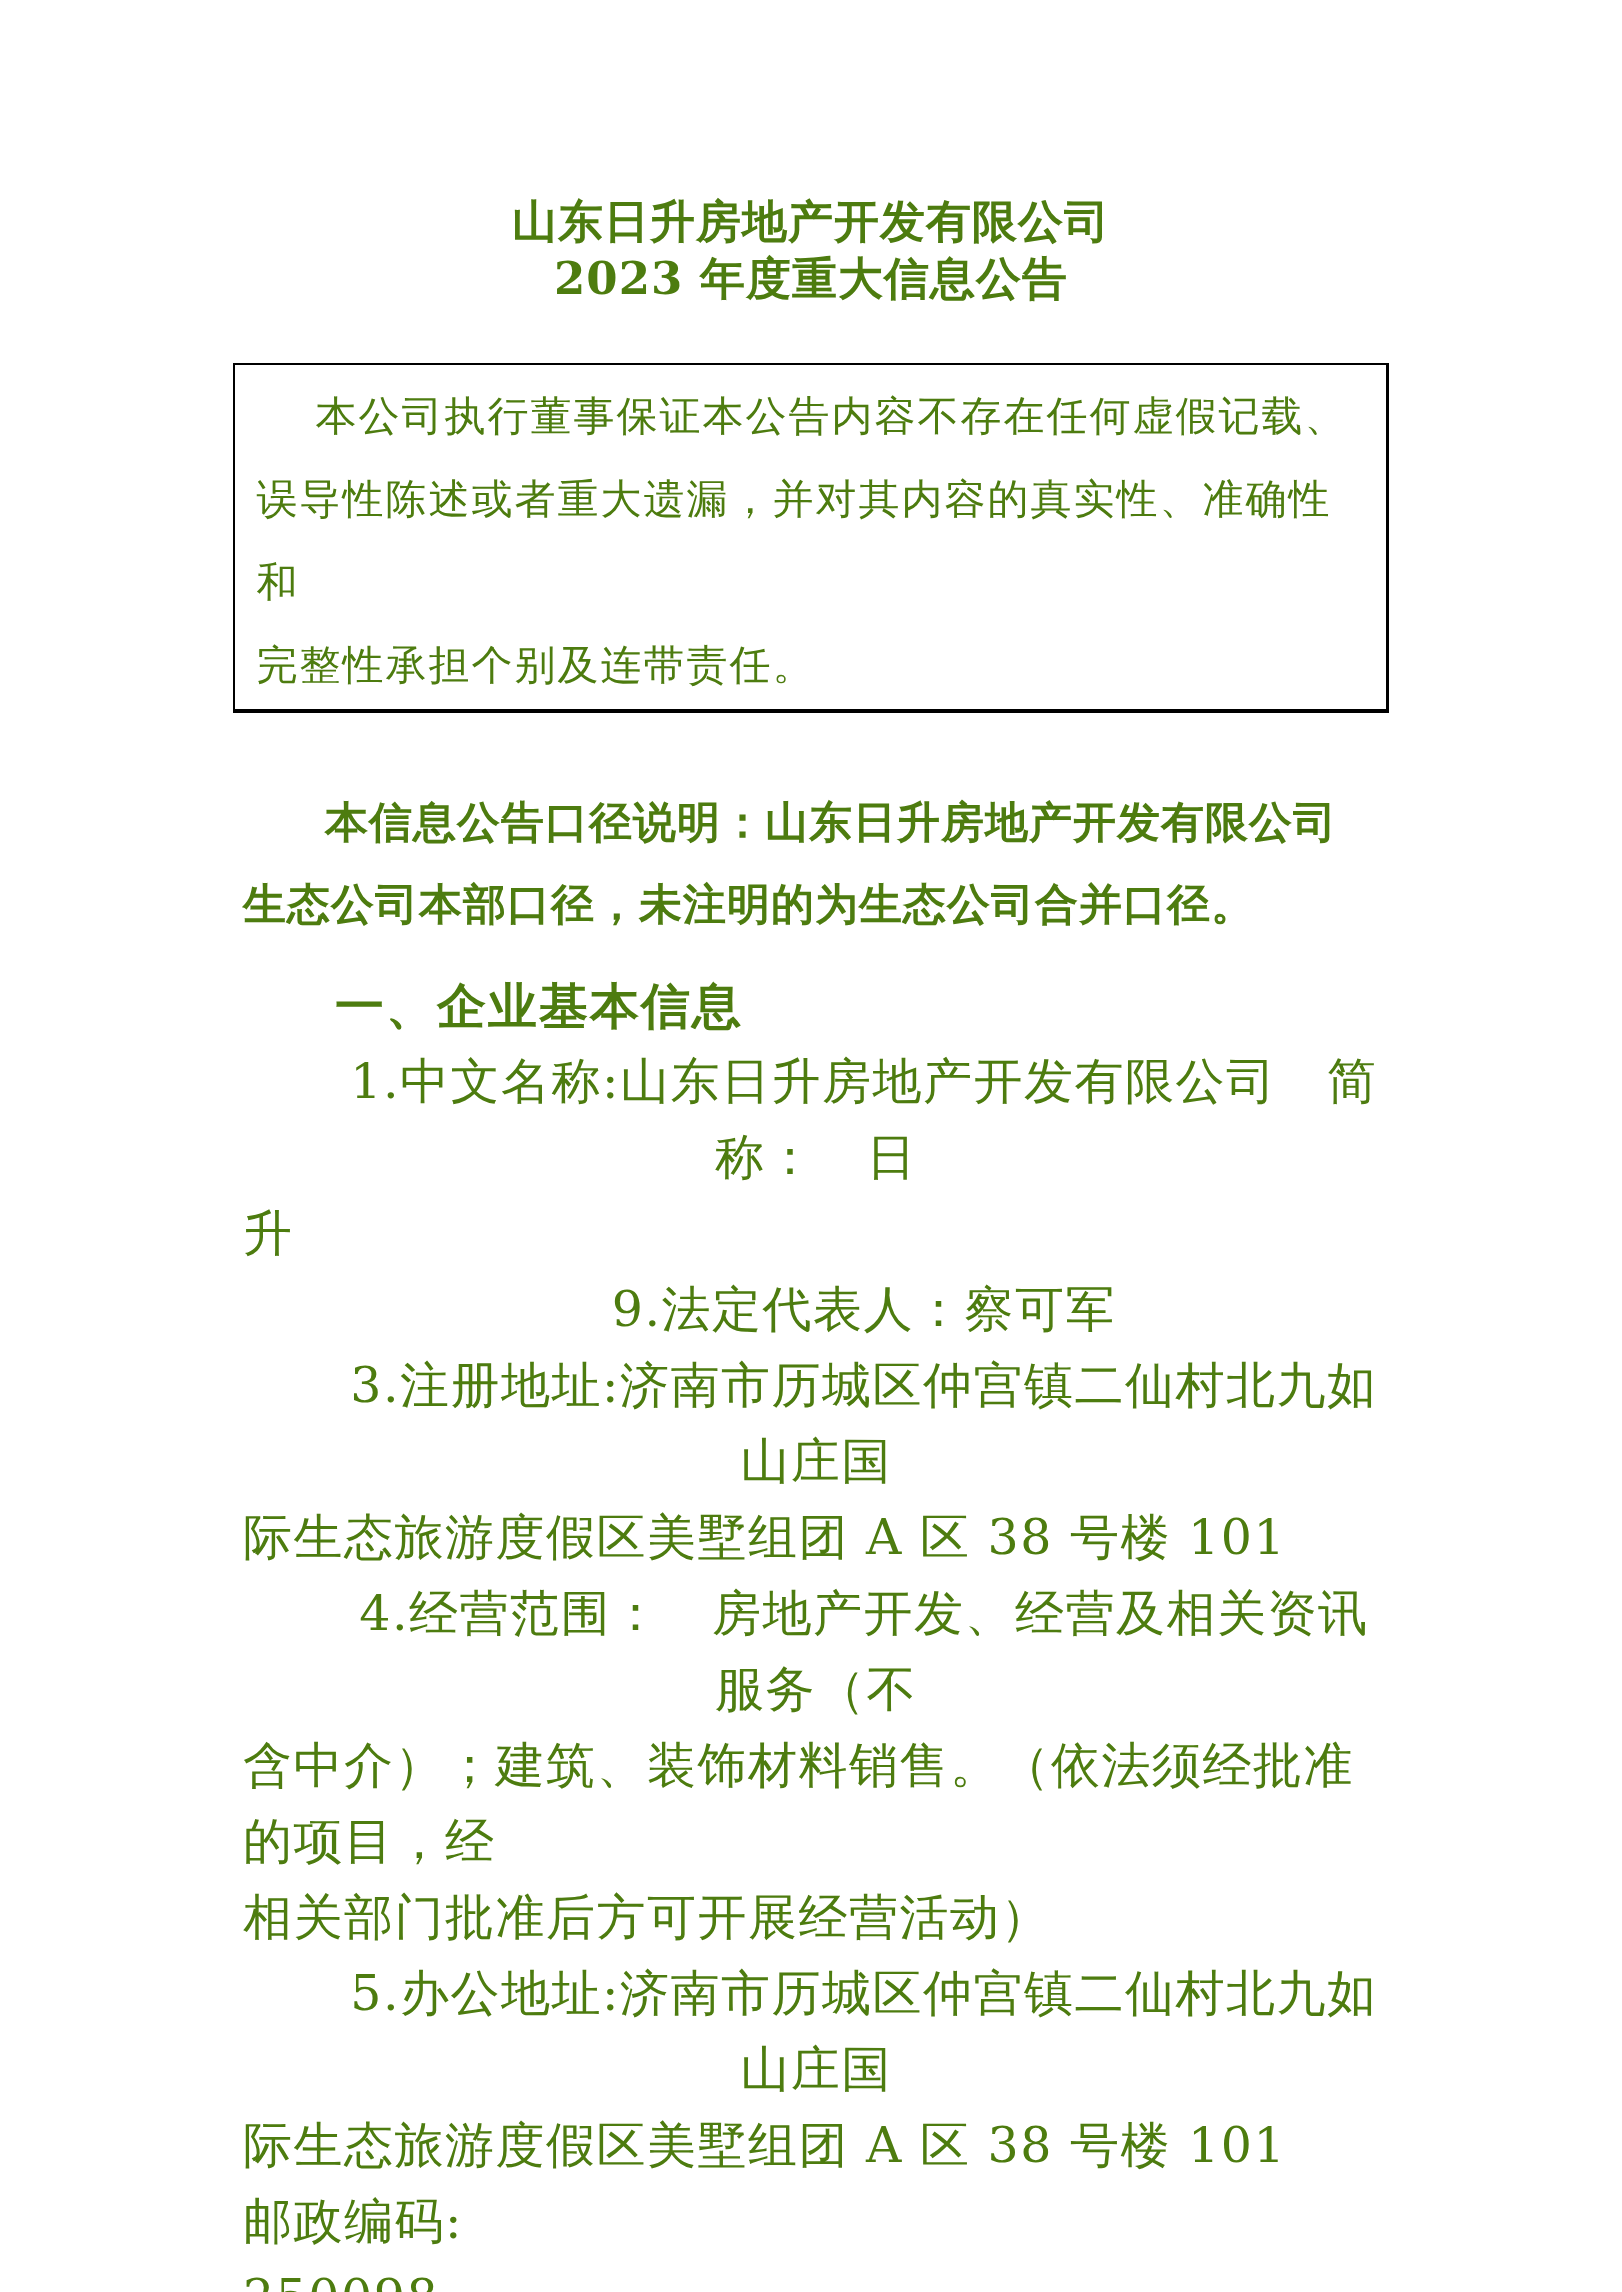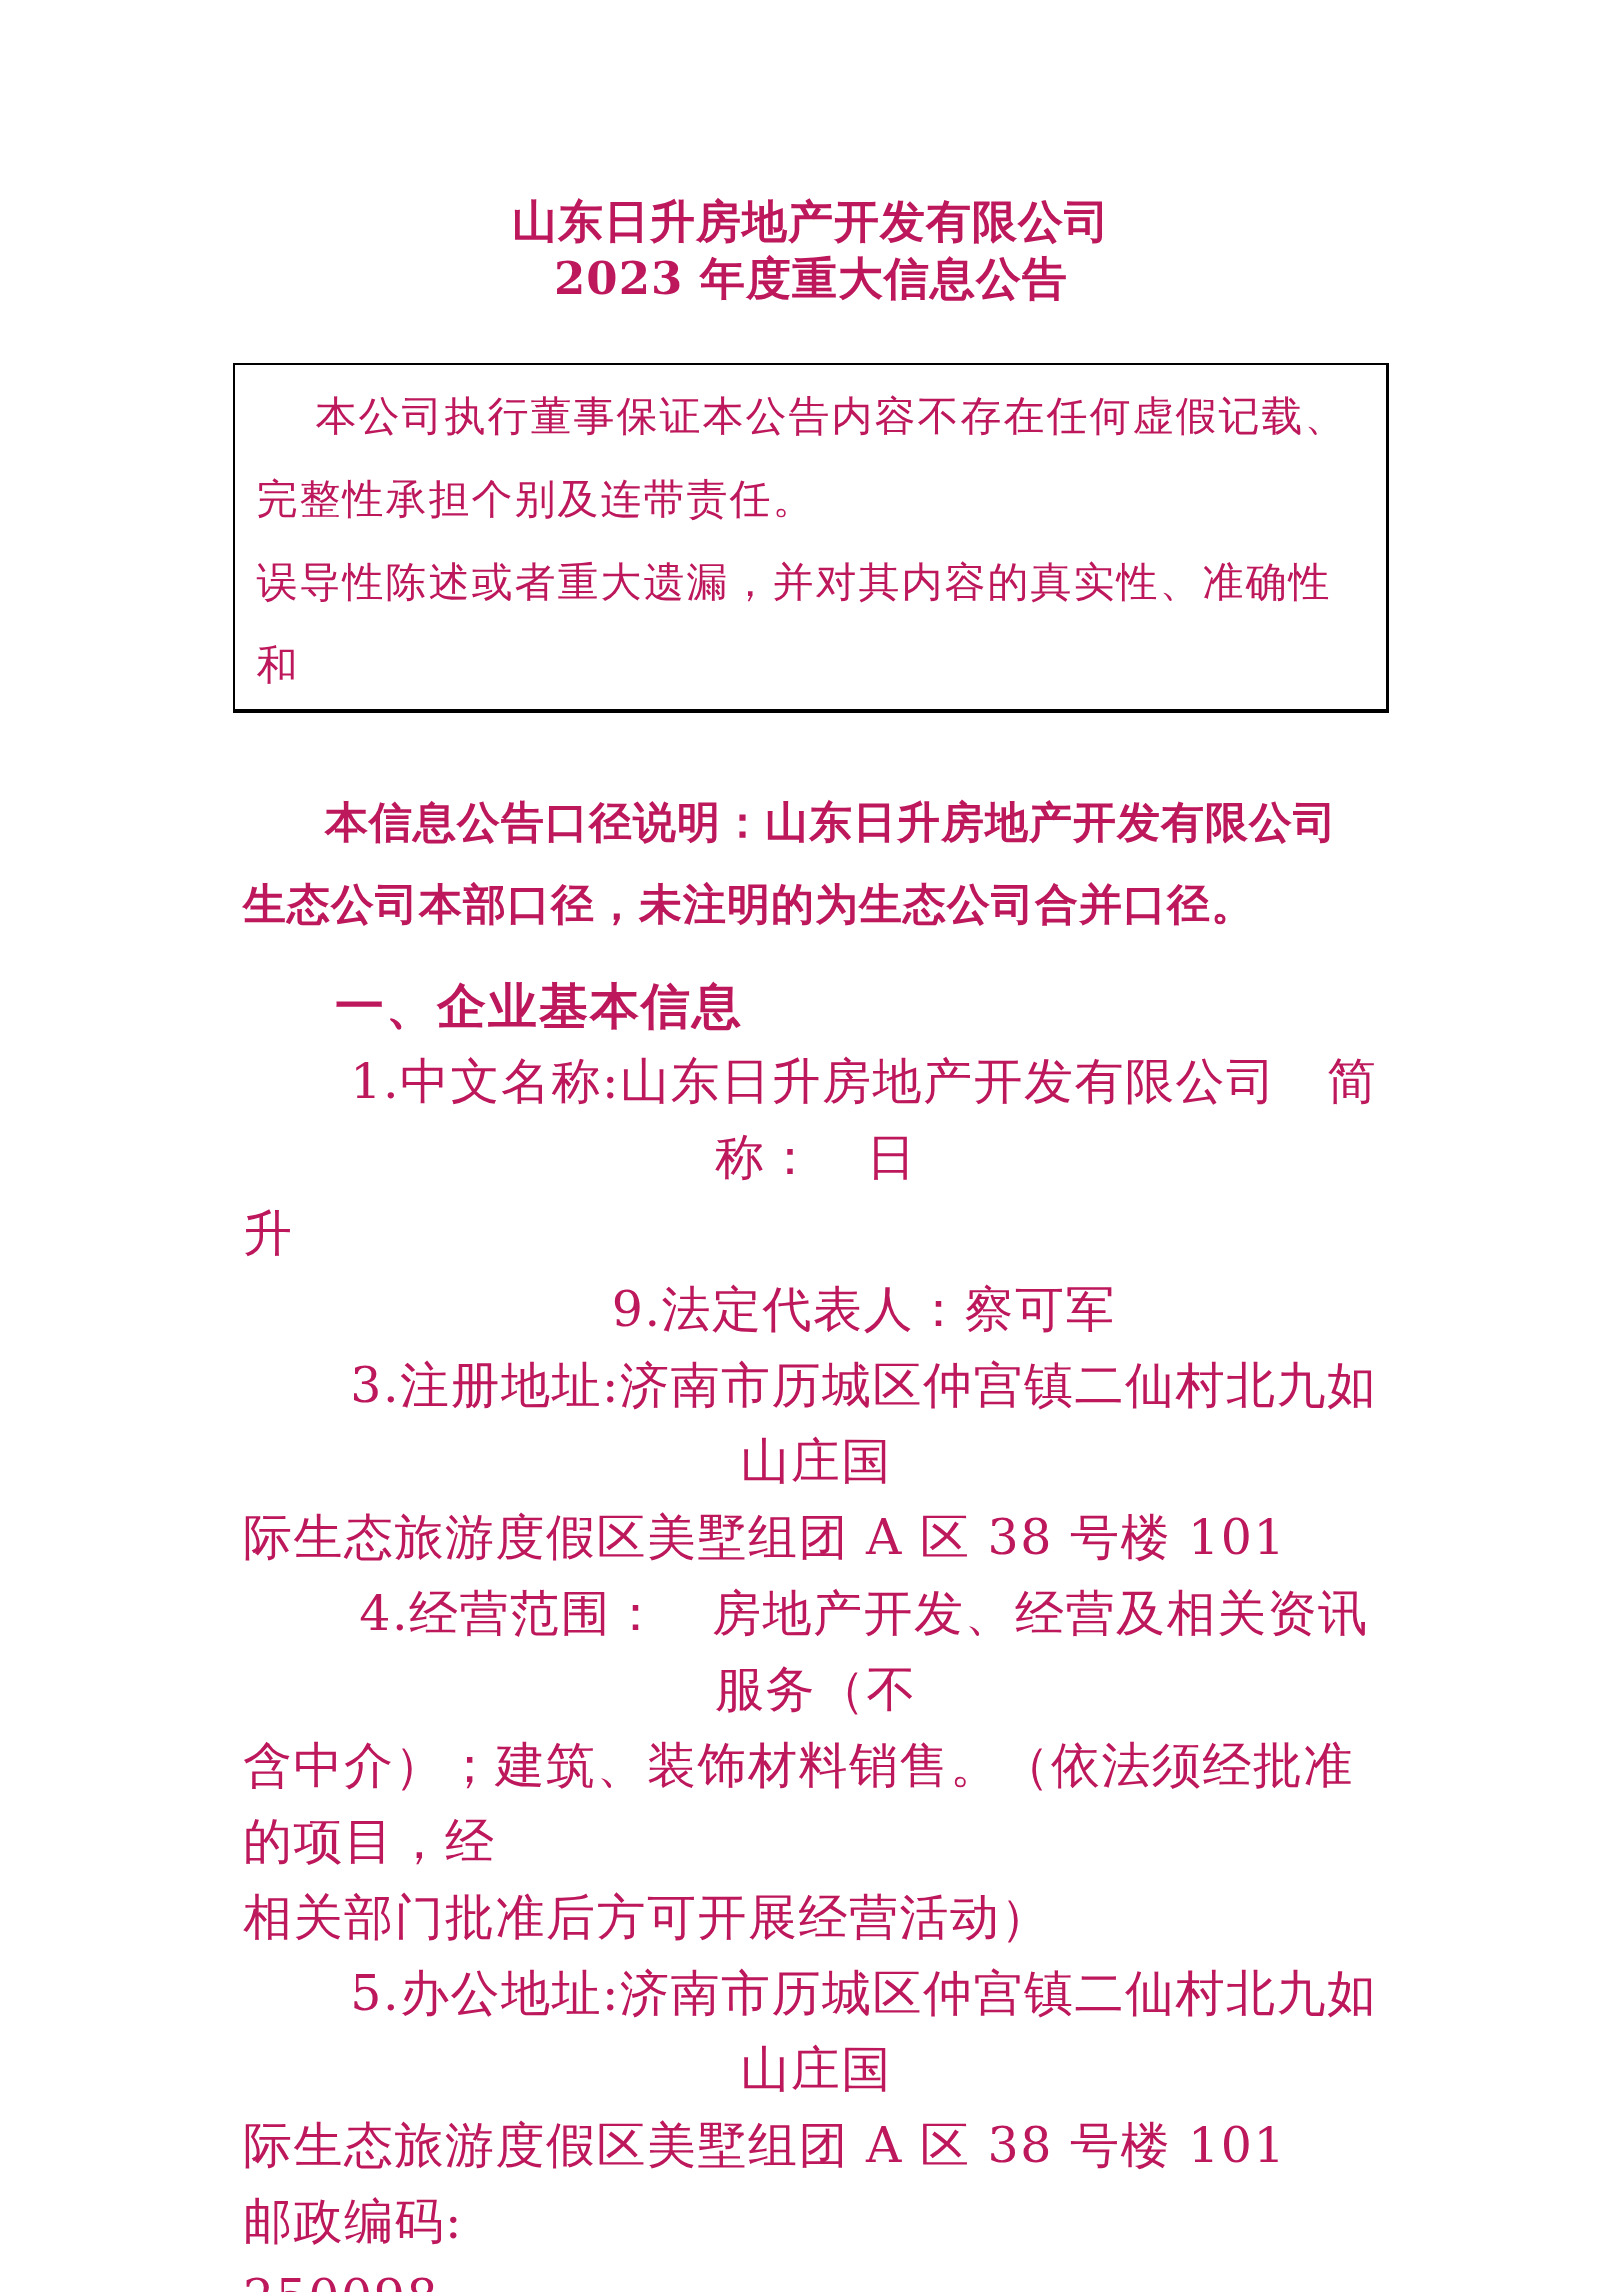--- a/index.html
+++ b/index.html
@@ -7,21 +7,21 @@
     padding: 0;
     background: #ffffff;
   }
   .page {
     position: relative;
     width: 1622px;
     height: 2293px;
     box-sizing: border-box;
     padding-top: 193px;
     background: #ffffff;
-    color: #be185d;
+    color: #4d7c0f;
     font-family: "DejaVu Serif", "Liberation Serif", serif;
     overflow: hidden;
   }
   .doc-title {
     margin: 0;
     text-align: center;
     font-size: 45px;
     font-weight: bold;
     line-height: 57px;
     letter-spacing: 1px;
@@ -71,22 +71,22 @@
 </head>
 <body>
 
 <div class="page">
 
   <div class="doc-title line">山东日升房地产开发有限公司</div>
   <div class="doc-subtitle line">2023 年度重大信息公告</div>
 
   <div class="notice-box">
     <div class="line fl">本公司执行董事保证本公告内容不存在任何虚假记载、</div>
+    <div class="line">误导性陈述或者重大遗漏，并对其内容的真实性、准确性和</div>
     <div class="line">完整性承担个别及连带责任。</div>
-    <div class="line">误导性陈述或者重大遗漏，并对其内容的真实性、准确性和</div>
   </div>
 
   <div class="caliber">
     <div class="line fl">本信息公告口径说明：山东日升房地产开发有限公司</div>
     <div class="line">生态公司本部口径，未注明的为生态公司合并口径。</div>
   </div>
 
   <div class="body-block">
     <div class="line heading">一、企业基本信息</div>
 

